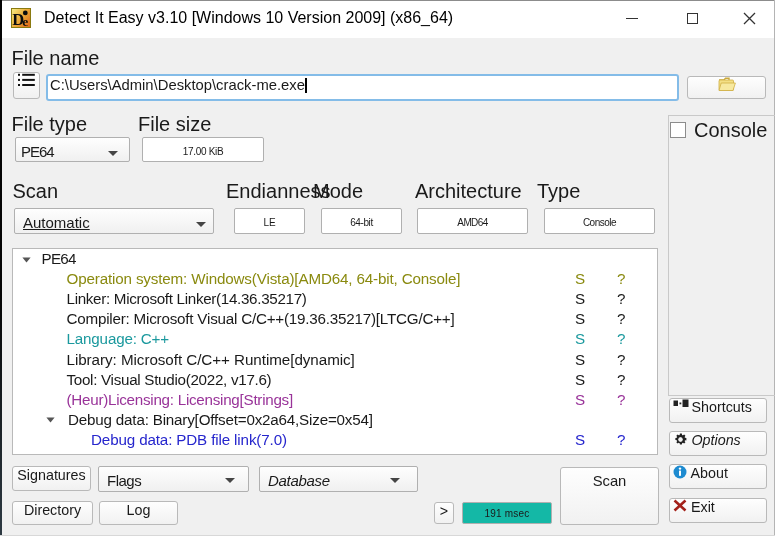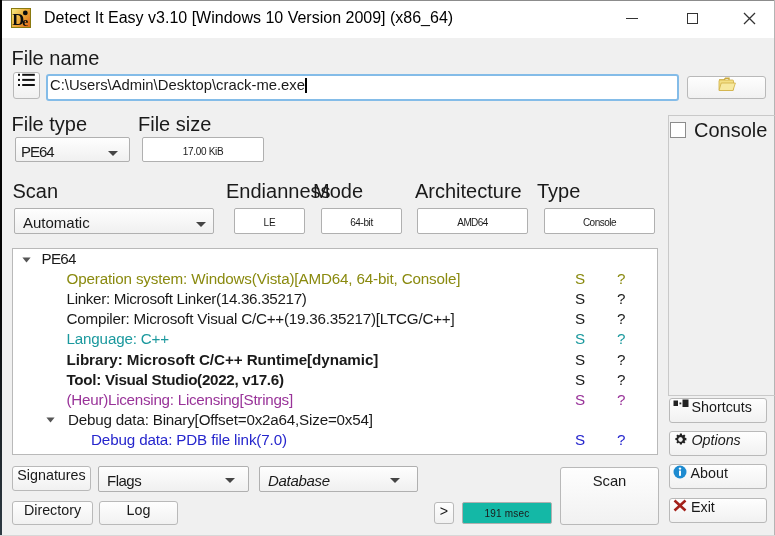--- a/index.html
+++ b/index.html
@@ -66,38 +66,38 @@
   <div class="lbl" style="left:138px;top:116px;">File size</div>
   <div class="combo" style="left:15px;top:137px;width:115px;height:25px;letter-spacing:-1px;padding-left:5px;">PE64</div>
   <div class="carr" style="left:108px;top:151px;"></div>
   <div class="ibox" style="left:142px;top:137px;width:122px;height:25px;letter-spacing:-0.3px;">17.00 KiB</div>
 
   <div class="lbl" style="left:12.5px;top:182.5px;">Scan</div>
   <div class="lbl" style="left:226px;top:182.5px;">Endianness</div>
   <div class="lbl" style="left:313px;top:182.5px;">Mode</div>
   <div class="lbl" style="left:415px;top:182.5px;">Architecture</div>
   <div class="lbl" style="left:537px;top:182.5px;">Type</div>
-  <div class="combo" style="left:14px;top:208px;width:200px;height:26px;">Automatic</div>
+  <div class="combo" style="left:14px;top:208px;width:200px;height:26px;text-decoration:underline;">Automatic</div>
   <div class="carr" style="left:195.5px;top:221.5px;"></div>
   <div class="ibox" style="left:234px;top:208px;width:71px;height:26px;">LE</div>
   <div class="ibox" style="left:321px;top:208px;width:81px;height:26px;letter-spacing:-0.4px;">64-bit</div>
   <div class="ibox" style="left:417px;top:208px;width:111px;height:26px;letter-spacing:-0.6px;">AMD64</div>
   <div class="ibox" style="left:544px;top:208px;width:111px;height:26px;letter-spacing:-0.5px;">Console</div>
 
   <div class="abs" style="left:12px;top:248px;width:646px;height:207px;background:#fff;border:1px solid #b9b9b9;"></div>
   <svg class="abs" style="left:21.5px;top:257px;" width="9" height="6" viewBox="0 0 9 6">
       <path d="M0.4 0.6 L8.6 0.6 L4.5 5.5 Z" fill="#555"></path>
     </svg>
   <div class="trow" style="left:41.5px;top:248.8px;letter-spacing:-0.7px;color:#1a1a1a;">PE64</div>
   <div class="trow" style="left:66.5px;top:268.95px;letter-spacing:-0.15px;color:#8a8a0f;">Operation system: Windows(Vista)[AMD64, 64-bit, Console]</div>
   <div class="trow" style="left:66.5px;top:289.1px;letter-spacing:-0.31px;">Linker: Microsoft Linker(14.36.35217)</div>
   <div class="trow" style="left:66.5px;top:309.25px;letter-spacing:-0.21px;">Compiler: Microsoft Visual C/C++(19.36.35217)[LTCG/C++]</div>
   <div class="trow" style="left:66.5px;top:329.4px;letter-spacing:-0.17px;color:#1b999e;">Language: C++</div>
-  <div class="trow" style="left:66.5px;top:349.55px;letter-spacing:-0.05px;font-weight:bold;">Library: Microsoft C/C++ Runtime[dynamic]</div>
-  <div class="trow" style="left:66.5px;top:369.7px;letter-spacing:-0.29px;font-weight:bold;">Tool: Visual Studio(2022, v17.6)</div>
+  <div class="trow" style="left:66.5px;top:349.55px;letter-spacing:-0.05px;">Library: Microsoft C/C++ Runtime[dynamic]</div>
+  <div class="trow" style="left:66.5px;top:369.7px;letter-spacing:-0.29px;">Tool: Visual Studio(2022, v17.6)</div>
   <div class="trow" style="left:66.5px;top:389.85px;letter-spacing:-0.26px;color:#993399;">(Heur)Licensing: Licensing[Strings]</div>
   <svg class="abs" style="left:46px;top:416.5px;" width="9" height="6" viewBox="0 0 9 6">
       <path d="M0.4 0.6 L8.6 0.6 L4.5 5.5 Z" fill="#555"></path>
     </svg>
   <div class="trow" style="left:68px;top:410px;letter-spacing:-0.19px;">Debug data: Binary[Offset=0x2a64,Size=0x54]</div>
   <div class="trow" style="left:91px;top:430.15px;letter-spacing:-0.14px;color:#2626cd;text-align:center;">Debug data: PDB file link(7.0)</div>
 
   <div class="trow" style="left:575px;top:268.95px;color:#8a8a0f;">S</div>
     <div class="trow" style="left:617px;top:268.95px;color:#8a8a0f;">?</div>
   <div class="trow" style="left:575px;top:289.1px;">S</div>

